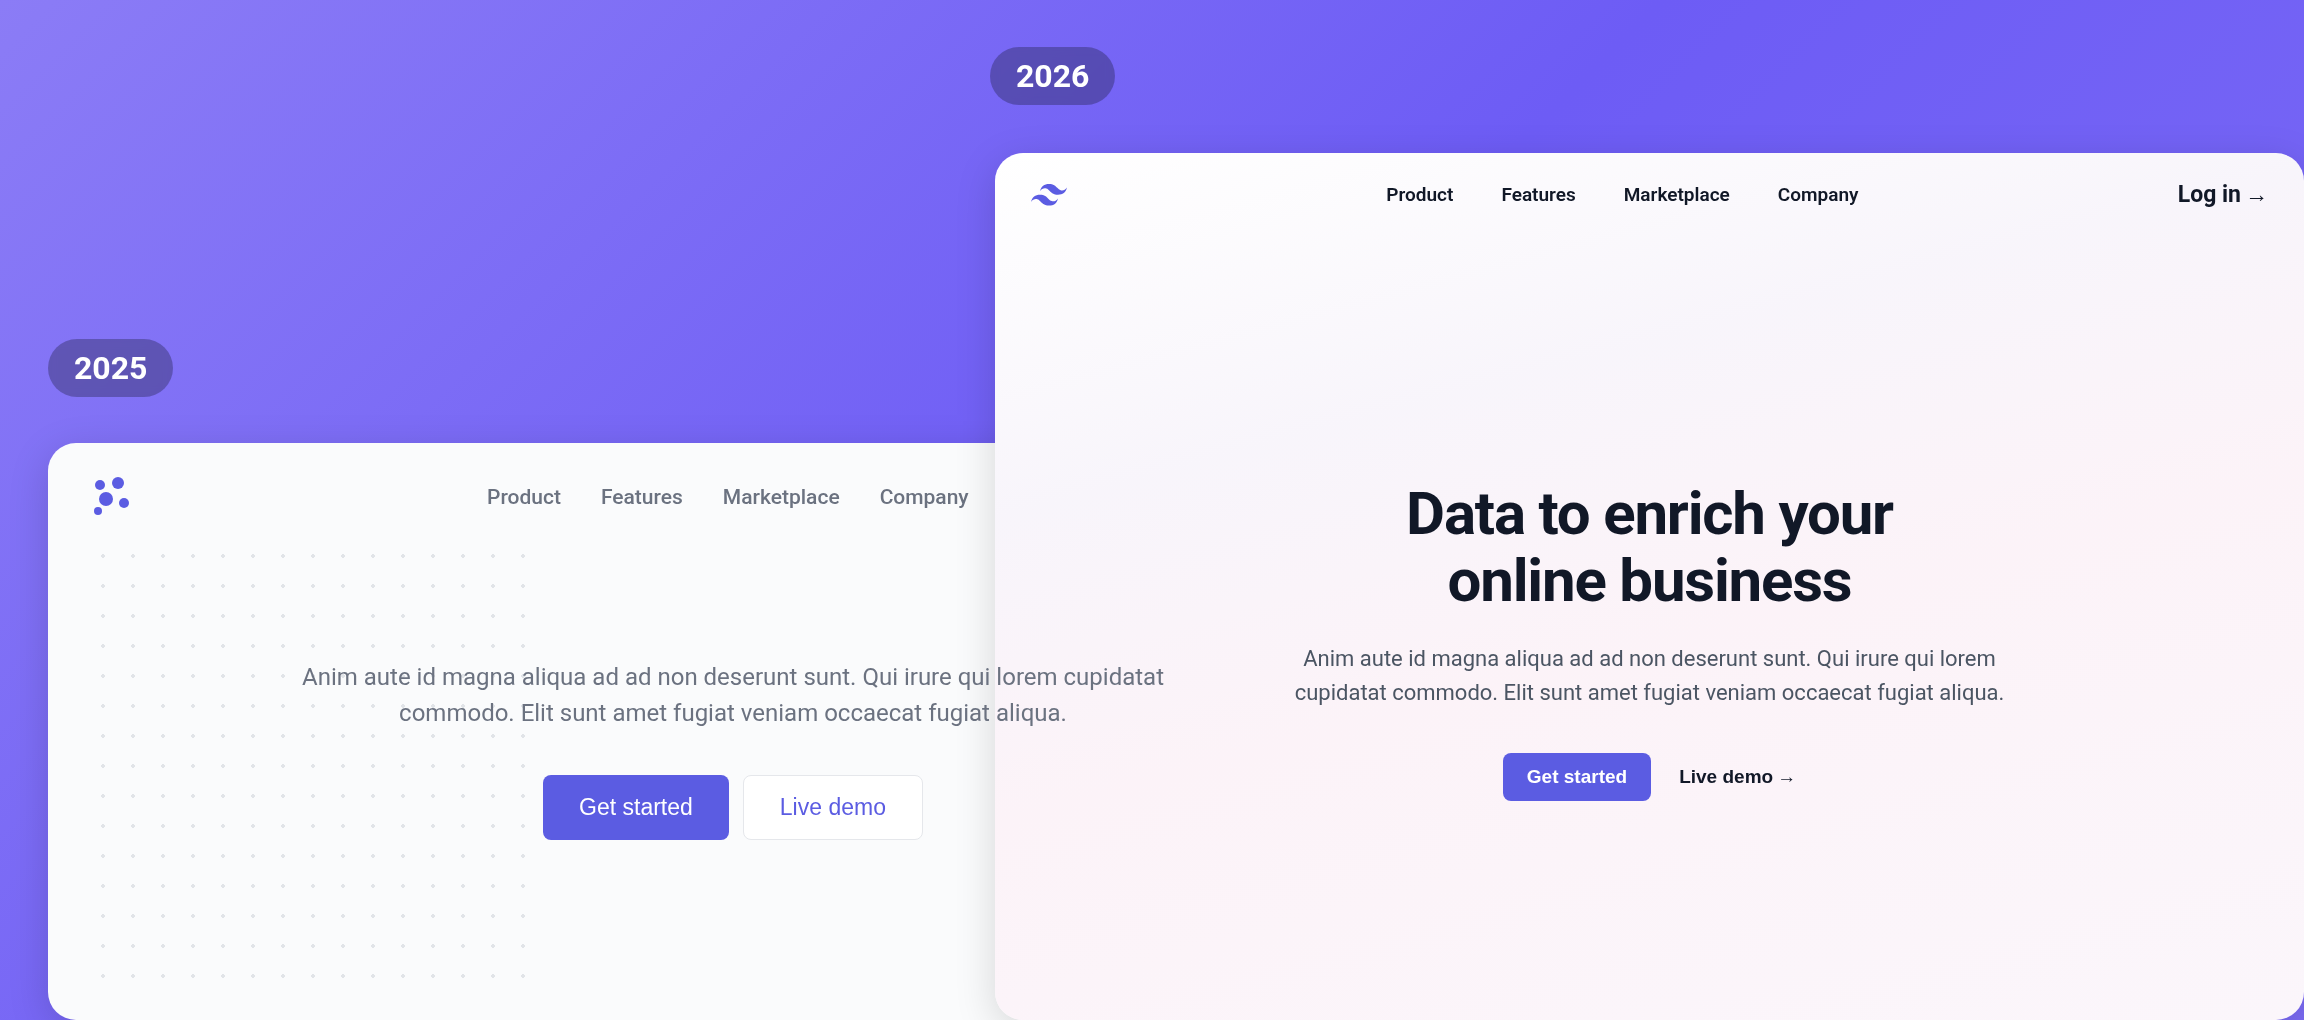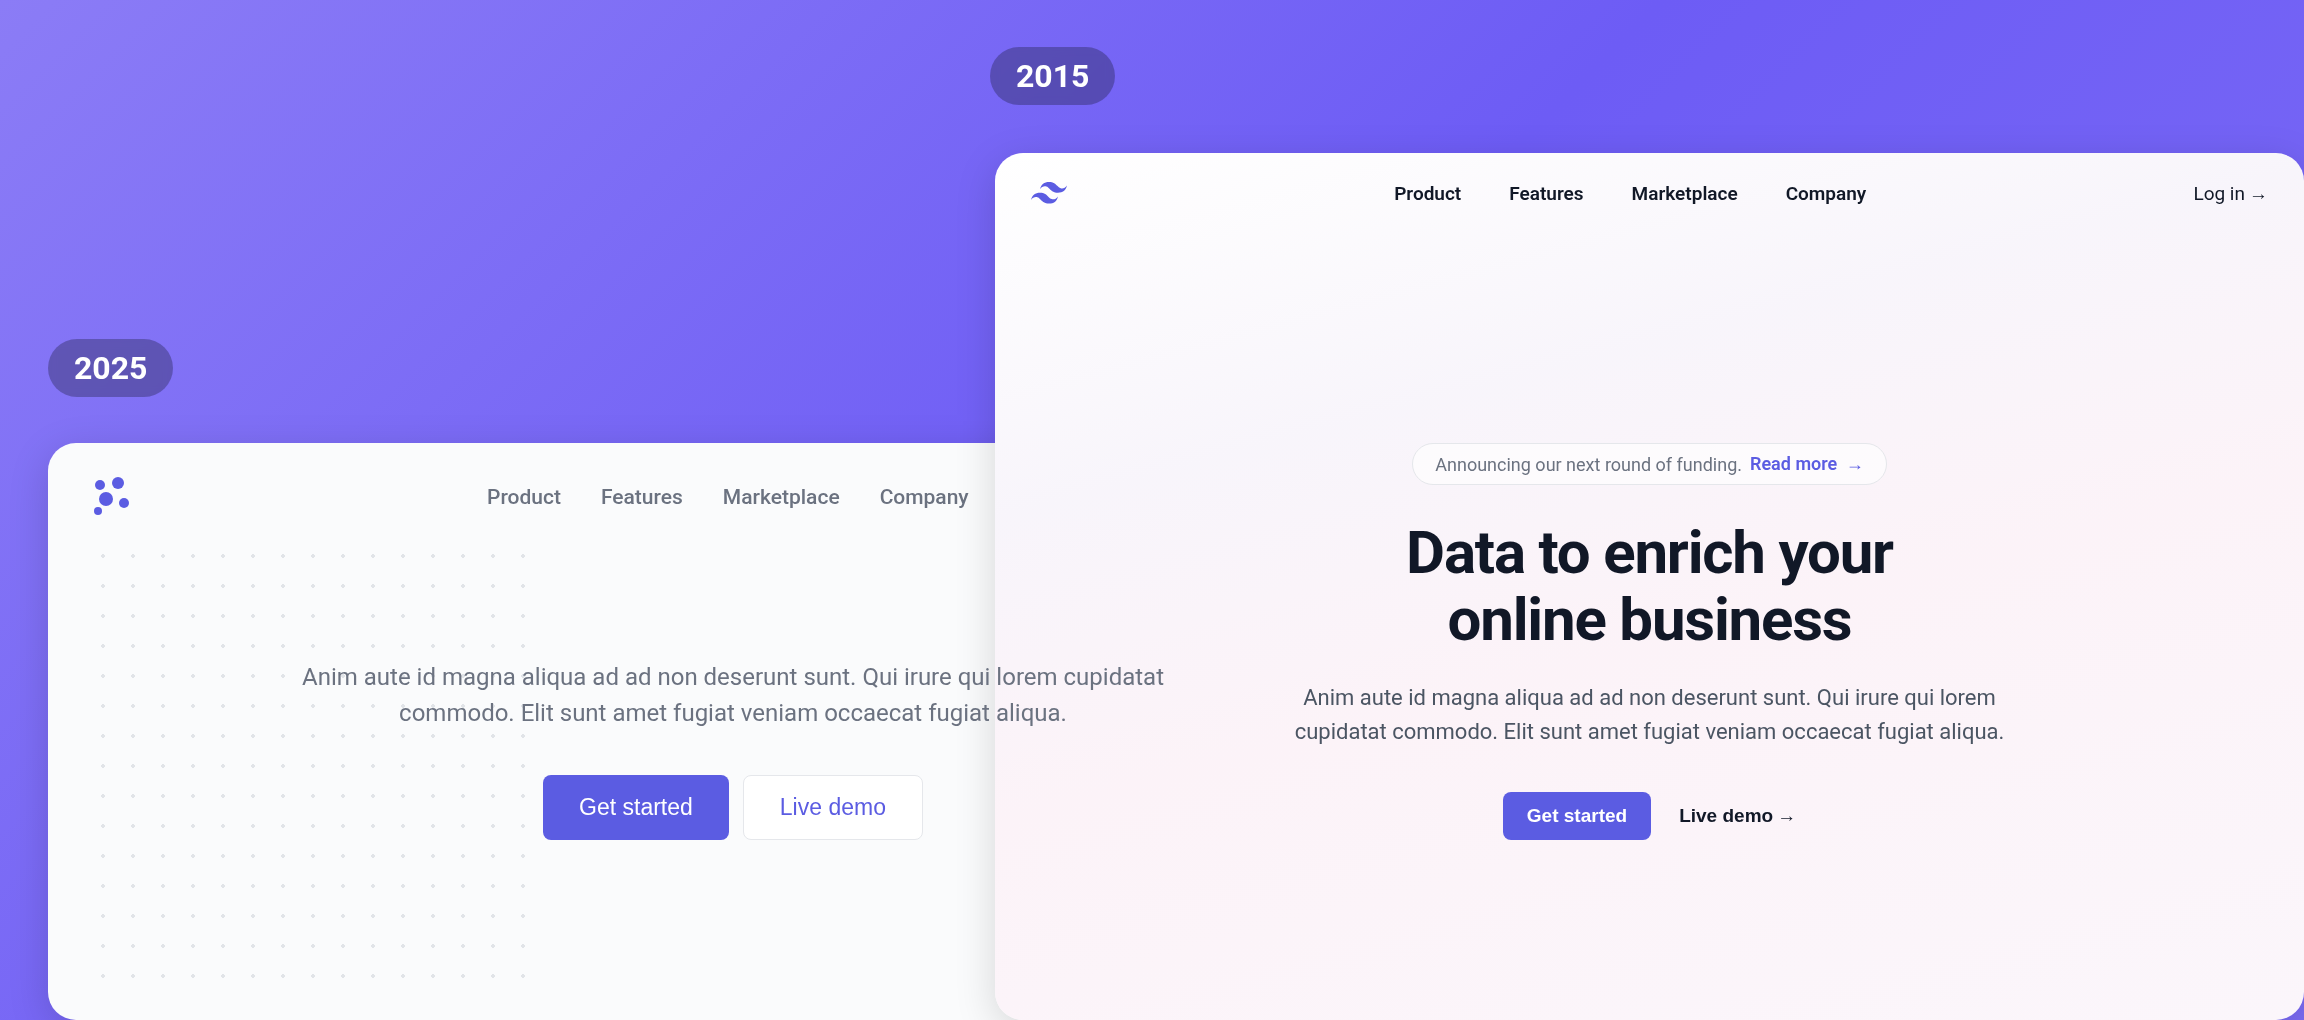--- a/index.html
+++ b/index.html
@@ -162,22 +162,22 @@
       gap: 48px;
     }
     .nav-item-2023 {
       color: #111827;
       font-size: 19px;
       font-weight: 600;
       cursor: pointer;
     }
     .login-2023 {
       color: #111827;
-      font-size: 19px;
-      font-weight: 400;
+      font-size: 23px;
+      font-weight: 700;
       cursor: pointer;
     }
     .hero-2023 {
       text-align: center;
       padding: 210px 60px 0;
     }
     .announcement {
       display: inline-flex;
       align-items: center;
       gap: 8px;
@@ -237,21 +237,21 @@
       border: none;
     }
     .arrow {
       margin-left: 4px;
     }
   </style>
 </head>
 <body>
 
 <div class="year-badge badge-2020">2025</div>
-<div class="year-badge badge-2023">2015</div>
+<div class="year-badge badge-2023">2026</div>
 
 <div class="card card-2020">
   <div class="nav-2020">
     <div class="logo-2020">
       <svg width="44" height="44" viewBox="0 0 44 44">
         <circle cx="10" cy="10" r="5" fill="#5b5ce2"></circle>
         <circle cx="28" cy="8" r="6" fill="#5b5ce2"></circle>
         <circle cx="16" cy="24" r="7" fill="#5b5ce2"></circle>
         <circle cx="34" cy="28" r="5" fill="#5b5ce2"></circle>
         <circle cx="8" cy="36" r="4" fill="#5b5ce2"></circle>
@@ -287,27 +287,20 @@
       <span class="nav-item-2023">Product</span>
       <span class="nav-item-2023">Features</span>
       <span class="nav-item-2023">Marketplace</span>
       <span class="nav-item-2023">Company</span>
     </div>
     <div class="login-2023">
       <span>Log in</span><span class="arrow">→</span>
     </div>
   </div>
   <div class="hero-2023">
-    <div class="announcement">
-      <span>Announcing our next round of funding.</span>
-      <a>
-        <span>Read more</span>
-        <span class="arrow">→</span>
-      </a>
-    </div>
     <h1 class="hero-title-2023">
       <span>Data to enrich your</span><br>
       <span>online business</span>
     </h1>
     <p class="hero-desc-2023">Anim aute id magna aliqua ad ad non deserunt sunt. Qui irure qui lorem cupidatat commodo. Elit sunt amet fugiat veniam occaecat fugiat aliqua.</p>
     <div class="hero-buttons-2023">
       <button class="btn-primary-2023">Get started</button>
       <button class="btn-link-2023">
         <span>Live demo</span><span class="arrow">→</span>
       </button>

